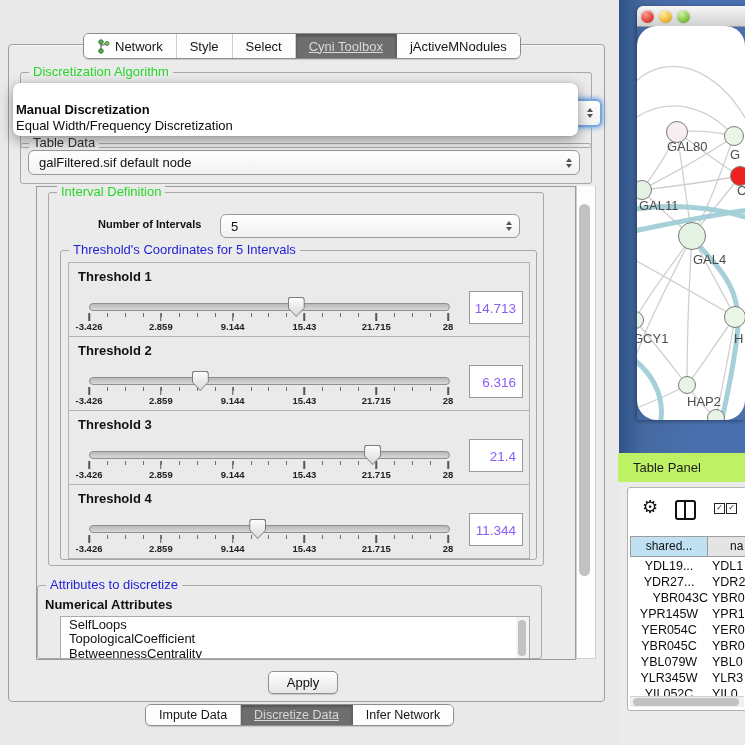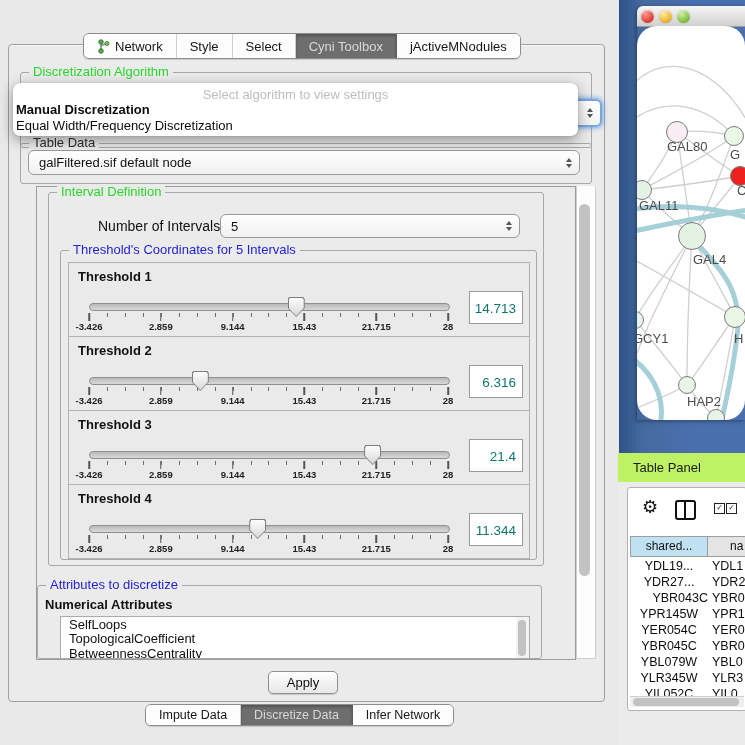--- a/index.html
+++ b/index.html
@@ -15,21 +15,21 @@
   .wicon{position:absolute;top:5px;width:12px;height:12px;color:#222;}
   .float-box{left:576px;top:6px;width:9px;height:9px;border:1.6px solid #333;border-radius:1px;}
   .close-x{left:594px;top:2px;font-size:13px;font-weight:bold;color:#111;}
 
   
   .tabbar{display:flex;height:24px;background:#fff;border:1px solid #8d8d8d;border-radius:6px;
           overflow:hidden;box-shadow:0 1px 1px rgba(0,0,0,.15);z-index:6;}
   .tab{display:flex;align-items:center;gap:5px;padding:0 13px;font-size:13px;color:#161616;
        border-right:1px solid #cfcfcf;white-space:nowrap;background:#fdfdfd;cursor:default;}
   .tab:last-child{border-right:none;}
-  .tab.sel{background:#6e6e6e;color:#d9d9d9;border-right:1px solid #5e5e5e;box-shadow:inset 0 2px 3px rgba(0,0,0,.25);}
+  .tab.sel{background:#6e6e6e;color:#d9d9d9;border-right:1px solid #5e5e5e;box-shadow:inset 0 2px 3px rgba(0,0,0,.25);text-decoration:underline;}
 
   .panel{left:8px;top:44px;width:595px;height:656px;border:1px solid #9f9f9f;border-radius:4px;
          background:#ebebeb;box-shadow:inset 0 1px 0 #f8f8f8;}
 
   .group{border:1px solid #a8a8a8;border-radius:3px;}
   .gtitle{position:absolute;top:-9px;left:8px;background:#ebebeb;padding:0 4px;font-size:13px;white-space:nowrap;}
   .green{color:#29d629;}
   .blue{color:#2323d6;}
   .dark{color:#2e2e2e;}
 
@@ -66,21 +66,21 @@
         clip-path:polygon(8% 0,92% 0,100% 10%,100% 55%,50% 100%,0 55%,0 10%);}
   .thumb .inner{position:absolute;left:1px;top:1px;right:1px;bottom:1px;background:linear-gradient(#fdfdfd,#d8d8d8);
         clip-path:polygon(8% 0,92% 0,100% 10%,100% 55%,50% 100%,0 55%,0 10%);}
   .ticks{position:absolute;left:20px;top:50px;width:359px;height:8px;
          background:repeating-linear-gradient(to right,#6e6e6e 0 1px,transparent 1px 17.95px);
          background-size:100% 4px;background-repeat:no-repeat;}
   .ticks i{position:absolute;top:0;width:1.5px;height:8px;background:#555;transform:translateX(-50%);}
   .tlabs{position:absolute;left:20px;top:58px;width:359px;height:11px;}
   .tlabs span{position:absolute;transform:translateX(-50%);font-size:9.5px;font-weight:bold;color:#222;white-space:nowrap;}
   .valbox{position:absolute;left:400px;top:28px;width:54px;height:33px;background:#fff;border:1px solid #9a9a9a;
-          font-size:13.5px;color:#0f766e;text-align:right;line-height:33px;padding-right:6px;box-sizing:border-box;}
+          font-size:13.5px;color:#8b5cf6;text-align:right;line-height:33px;padding-right:6px;box-sizing:border-box;}
 
   
   .list{left:60px;top:616px;width:455px;height:41px;background:#fff;border:1px solid #ababab;overflow:hidden;}
   .list .item{font-size:13px;color:#111;padding-left:8px;height:14px;line-height:14px;margin-top:0.5px;}
   .lslane{left:516px;top:616px;width:13px;height:41px;background:#f3f3f3;border:1px solid #ababab;border-left:none;}
 
   .applybtn{left:268px;top:671px;width:68px;height:21px;border:1px solid #8f8f8f;border-radius:5px;
             background:linear-gradient(#ffffff,#e7e7e7);font-size:13px;color:#111;text-align:center;line-height:21px;
             box-shadow:0 1px 1px rgba(0,0,0,.15);}
 
@@ -154,21 +154,20 @@
     <div class="gtitle green">Discretization Algorithm</div>
   </div>
   <div class="abs combo focusring" style="left:28px;top:99px;width:560px;height:24px;z-index:5;">
     <span class="arrows">
         <i class="tri-up"></i>
         <i class="tri-dn"></i>
       </span>
   </div>
 
   <div class="abs popup">
-    <div class="hint">Select algorithm to view settings</div>
     <div class="opt b" style="top:19px;">Manual Discretization</div>
     <div class="opt" style="top:35px;">Equal Width/Frequency Discretization</div>
   </div>
 
   <div class="abs group" style="left:20px;top:143px;width:570px;height:39px;">
     <div class="gtitle dark">Table Data</div>
   </div>
   <div class="abs combo" style="left:28px;top:150px;width:540px;height:23px;">
     <span>galFiltered.sif default node</span>
     <span class="arrows">
@@ -178,21 +177,21 @@
   </div>
 
   <div class="abs viewport"></div>
   <div class="abs vlane">
     <div class="vthumb" style="top:18px;height:372px;"></div>
   </div>
 
   <div class="abs group" style="left:48px;top:192px;width:494px;height:372px;">
     <div class="gtitle green">Interval Definition</div>
   </div>
-  <div class="abs" style="left:88px;top:218px;font-size:14px;font-weight:normal;color:#111;margin-left:10px;">Number of Intervals</div>
+  <div class="abs" style="left:88px;top:218px;font-size:11px;font-weight:bold;color:#111;margin-left:10px;">Number of Intervals</div>
   <div class="abs combo" style="left:220px;top:214px;width:288px;height:22px;">
     <span>5</span>
     <span class="arrows">
         <i class="tri-up"></i>
         <i class="tri-dn"></i>
       </span>
   </div>
 
   <div class="abs group" style="left:60px;top:250px;width:475px;height:308px;">
     <div class="gtitle blue">Threshold's Coordinates for 5 Intervals</div>

